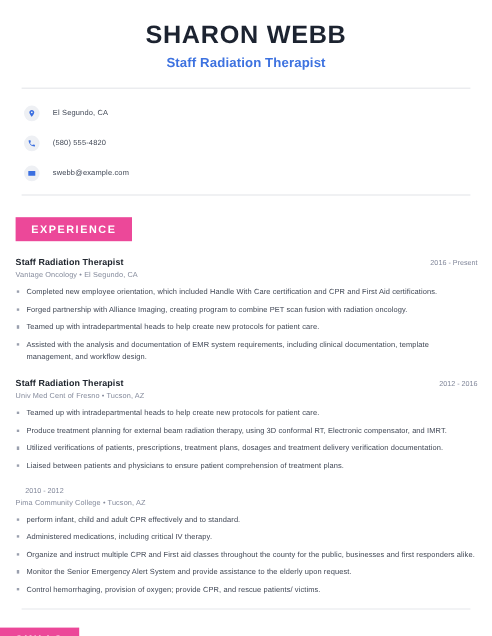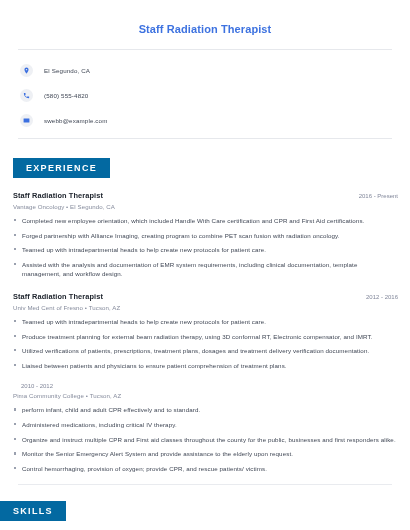--- a/index.html
+++ b/index.html
@@ -76,21 +76,21 @@
 
   .contact-text {
     font-size: 6.2px;
     color: #3f4654;
     letter-spacing: 0.15px;
   }
 
   
   .section-badge {
     display: inline-block;
-    background: #0369a1;
+    background: #ec4899;
     color: #ffffff;
     font-size: 9px;
     font-weight: bold;
     letter-spacing: 1.3px;
     padding: 5px 13px 5px 13px;
   }
 
   .badge-wrap { padding-left: 13px; }
   .badge-wrap-flush { padding-left: 0px; }
 
@@ -161,20 +161,21 @@
   }
 
   .section-skills { margin-top: 15px; }
 </style>
 </head>
 <body>
 
 <div class="page">
 
   <div class="header">
+    <div class="name">SHARON WEBB</div>
     <div class="job-subtitle">Staff Radiation Therapist</div>
   </div>
 
   <div class="divider"></div>
 
   <div class="contact-list">
 
     <div class="contact-row">
       <span class="contact-icon">
         <svg width="7" height="7" viewBox="0 0 24 24" fill="#3b6fe0">

